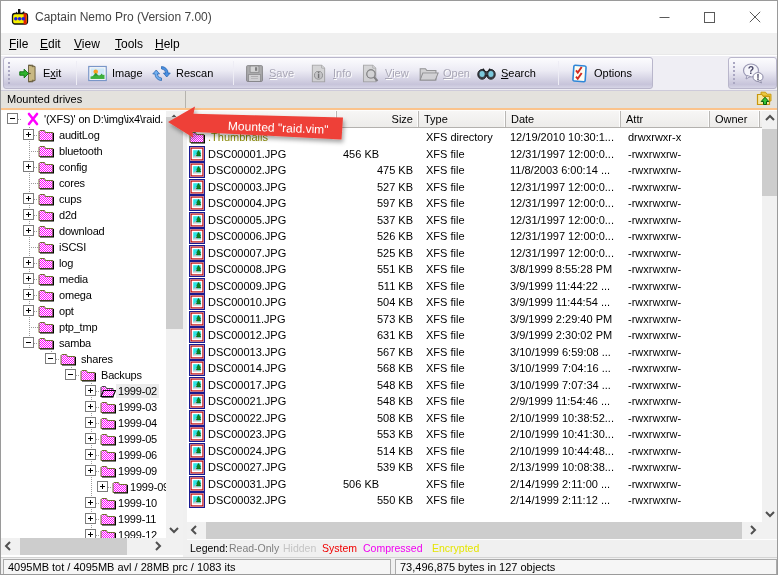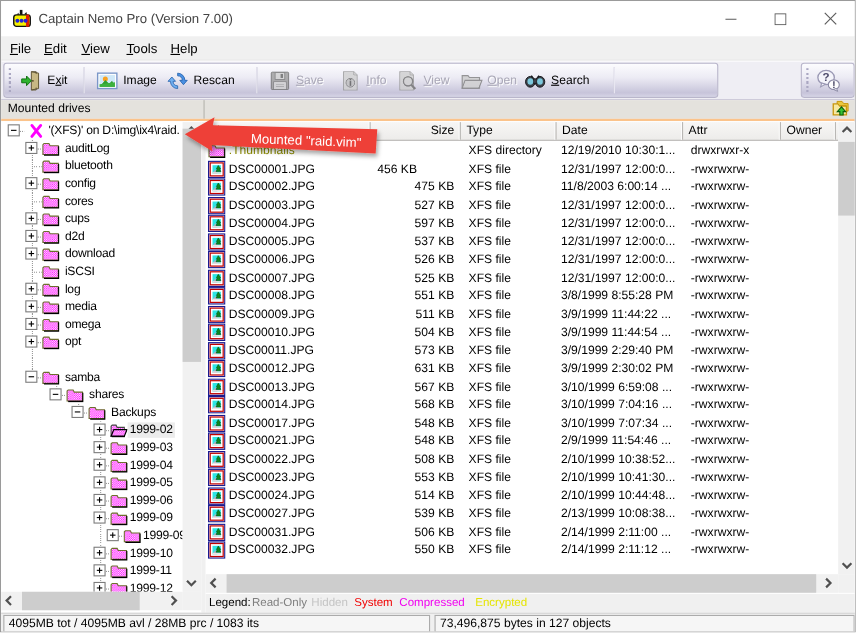--- a/index.html
+++ b/index.html
@@ -222,20 +222,28 @@
                 <ellipse cx="7" cy="13" rx="5" ry="5.6" fill="#3c4048" stroke="#16181c" stroke-width="1"></ellipse>
                 <ellipse cx="17" cy="13" rx="5" ry="5.6" fill="#3c4048" stroke="#16181c" stroke-width="1"></ellipse>
                 <rect x="10" y="10" width="4" height="4.5" fill="#3c4048" stroke="#16181c" stroke-width="0.8"></rect>
                 <ellipse cx="7" cy="12.6" rx="3" ry="3.4" fill="#7cc8dc"></ellipse>
                 <ellipse cx="17" cy="12.6" rx="3" ry="3.4" fill="#7cc8dc"></ellipse>
                 <path d="M 8 6.5 L 9.5 9 M 16 6.5 L 14.5 9" stroke="#16181c" stroke-width="1.4"></path>
               </svg></span>
             <span class="tlabel"><u>S</u>earch</span>
           </span>
           <span class="tsep"></span>
+          <span class="tbtn" style="width: 78px;">
+            <span class="ticon"><svg viewBox="0 0 24 24" width="21" height="21">
+                <rect x="5" y="3" width="14" height="18" rx="1.5" transform="rotate(4 12 12)" fill="#fdfdf2" stroke="#2e86d8" stroke-width="1.8"></rect>
+                <path d="M 8 8.5 L 10 11 L 14.5 4.5" fill="none" stroke="#d42a1e" stroke-width="2.2"></path>
+                <path d="M 8 15.5 L 10 18 L 14.5 11.5" fill="none" stroke="#d42a1e" stroke-width="2.2"></path>
+              </svg></span>
+            <span class="tlabel">Options</span>
+          </span>
         </span>
     </div>
     <div class="tband" id="tband-help">
       <div class="grip"></div>
       <span class="tbtn" id="help-btn" style="padding:0 2px;">
           <svg viewBox="0 0 24 24" width="24" height="24">
             <ellipse cx="10" cy="9.5" rx="7.5" ry="6.5" fill="#f4f4fa" stroke="#9a98b4" stroke-width="1.2"></ellipse>
             <path d="M 6 14.5 L 5 18 L 9.5 15.5 Z" fill="#f4f4fa" stroke="#9a98b4" stroke-width="1"></path>
             <text x="10" y="13" text-anchor="middle" font-size="10.5" font-weight="bold" fill="#4c4a6a" font-family="Liberation Sans, sans-serif">?</text>
             <ellipse cx="17" cy="16" rx="5" ry="4.4" fill="#fdfdfe" stroke="#8a88a4" stroke-width="1"></ellipse>
@@ -409,20 +417,28 @@
               <span class="h"></span>
               <span class="v"></span>
             </div>
             <div class="guide h" style="left:33px;top:8px;width:4px"></div>
             <span class="t-icon" style="left:37px;top:1px"><svg viewBox="0 0 16 14" width="16" height="14">
                 <path d="M 1 3.5 L 1 12.5 L 15 12.5 L 15 4.5 L 7.5 4.5 L 6.5 2.5 L 2 2.5 Z" fill="url(#mg)" stroke="#6e6e2e" stroke-width="1"></path>
                 <path d="M 2 13 L 15.4 13 L 15.4 5" fill="none" stroke="#000" stroke-width="1.2"></path>
               </svg></span>
             <span class="t-label" style="left:56px;top:1px">opt</span>
           </div>
+          <div class="trow" style="left:0;top:208px;width:165px">
+            <div class="guide h" style="left:27.5px;top:8px;width:9.5px"></div>
+            <span class="t-icon" style="left:37px;top:1px"><svg viewBox="0 0 16 14" width="16" height="14">
+                <path d="M 1 3.5 L 1 12.5 L 15 12.5 L 15 4.5 L 7.5 4.5 L 6.5 2.5 L 2 2.5 Z" fill="url(#mg)" stroke="#6e6e2e" stroke-width="1"></path>
+                <path d="M 2 13 L 15.4 13 L 15.4 5" fill="none" stroke="#000" stroke-width="1.2"></path>
+              </svg></span>
+            <span class="t-label" style="left:56px;top:1px">ptp_tmp</span>
+          </div>
           <div class="trow" style="left:0;top:224px;width:165px">
             <div class="guide h" style="left:27.5px;top:8px;width:-5.5px"></div>
             <div class="t-exp" style="left:22px;top:2px;">
               <span class="h"></span>
             </div>
             <div class="guide h" style="left:33px;top:8px;width:4px"></div>
             <span class="t-icon" style="left:37px;top:1px"><svg viewBox="0 0 16 14" width="16" height="14">
                 <path d="M 1 3.5 L 1 12.5 L 15 12.5 L 15 4.5 L 7.5 4.5 L 6.5 2.5 L 2 2.5 Z" fill="url(#mg)" stroke="#6e6e2e" stroke-width="1"></path>
                 <path d="M 2 13 L 15.4 13 L 15.4 5" fill="none" stroke="#000" stroke-width="1.2"></path>
               </svg></span>
@@ -942,21 +958,21 @@
           <div class="frow" style="top:347.5px">
             <span class="ficon" style="top:0px"><svg viewBox="0 0 16 16" width="16" height="16">
                 <rect x="0.6" y="0.6" width="14.8" height="14.8" fill="#fff" stroke="#1a1a90" stroke-width="1.2"></rect>
                 <rect x="2.1" y="2.1" width="11.8" height="11.8" fill="none" stroke="#c00000" stroke-width="1.1"></rect>
                 <rect x="4.2" y="4.2" width="7.6" height="7.6" fill="#2ee4e4"></rect>
                 <path d="M 4.2 11.8 L 6.8 8 L 8.6 11.8 Z" fill="#b0b0c0"></path>
                 <path d="M 9.4 4.4 L 11.6 7.6 L 10.6 7.6 L 11.8 10 L 7.4 10 L 8.6 7.6 L 7.7 7.6 Z" fill="#0d8a1d" stroke="#074d10" stroke-width="0.5"></path>
                 <rect x="4.2" y="10.6" width="7.6" height="1.2" fill="#ece4e4"></rect>
               </svg></span>
             <span class="fcell" style="left:21px;color:#000000">DSC00031.JPG</span>
-            <span class="fcell" style="left:156px;width:70px;text-align:right">506 KB</span>
+            <span class="fcell" style="left:156px;width:70px;">506 KB</span>
             <span class="fcell" style="left:239px">XFS file</span>
             <span class="fcell" style="left:323px">2/14/1999 2:11:00 ...</span>
             <span class="fcell" style="left:441px">-rwxrwxrw-</span>
           </div>
           <div class="frow" style="top:364px">
             <span class="ficon" style="top:0px"><svg viewBox="0 0 16 16" width="16" height="16">
                 <rect x="0.6" y="0.6" width="14.8" height="14.8" fill="#fff" stroke="#1a1a90" stroke-width="1.2"></rect>
                 <rect x="2.1" y="2.1" width="11.8" height="11.8" fill="none" stroke="#c00000" stroke-width="1.1"></rect>
                 <rect x="4.2" y="4.2" width="7.6" height="7.6" fill="#2ee4e4"></rect>
                 <path d="M 4.2 11.8 L 6.8 8 L 8.6 11.8 Z" fill="#b0b0c0"></path>

